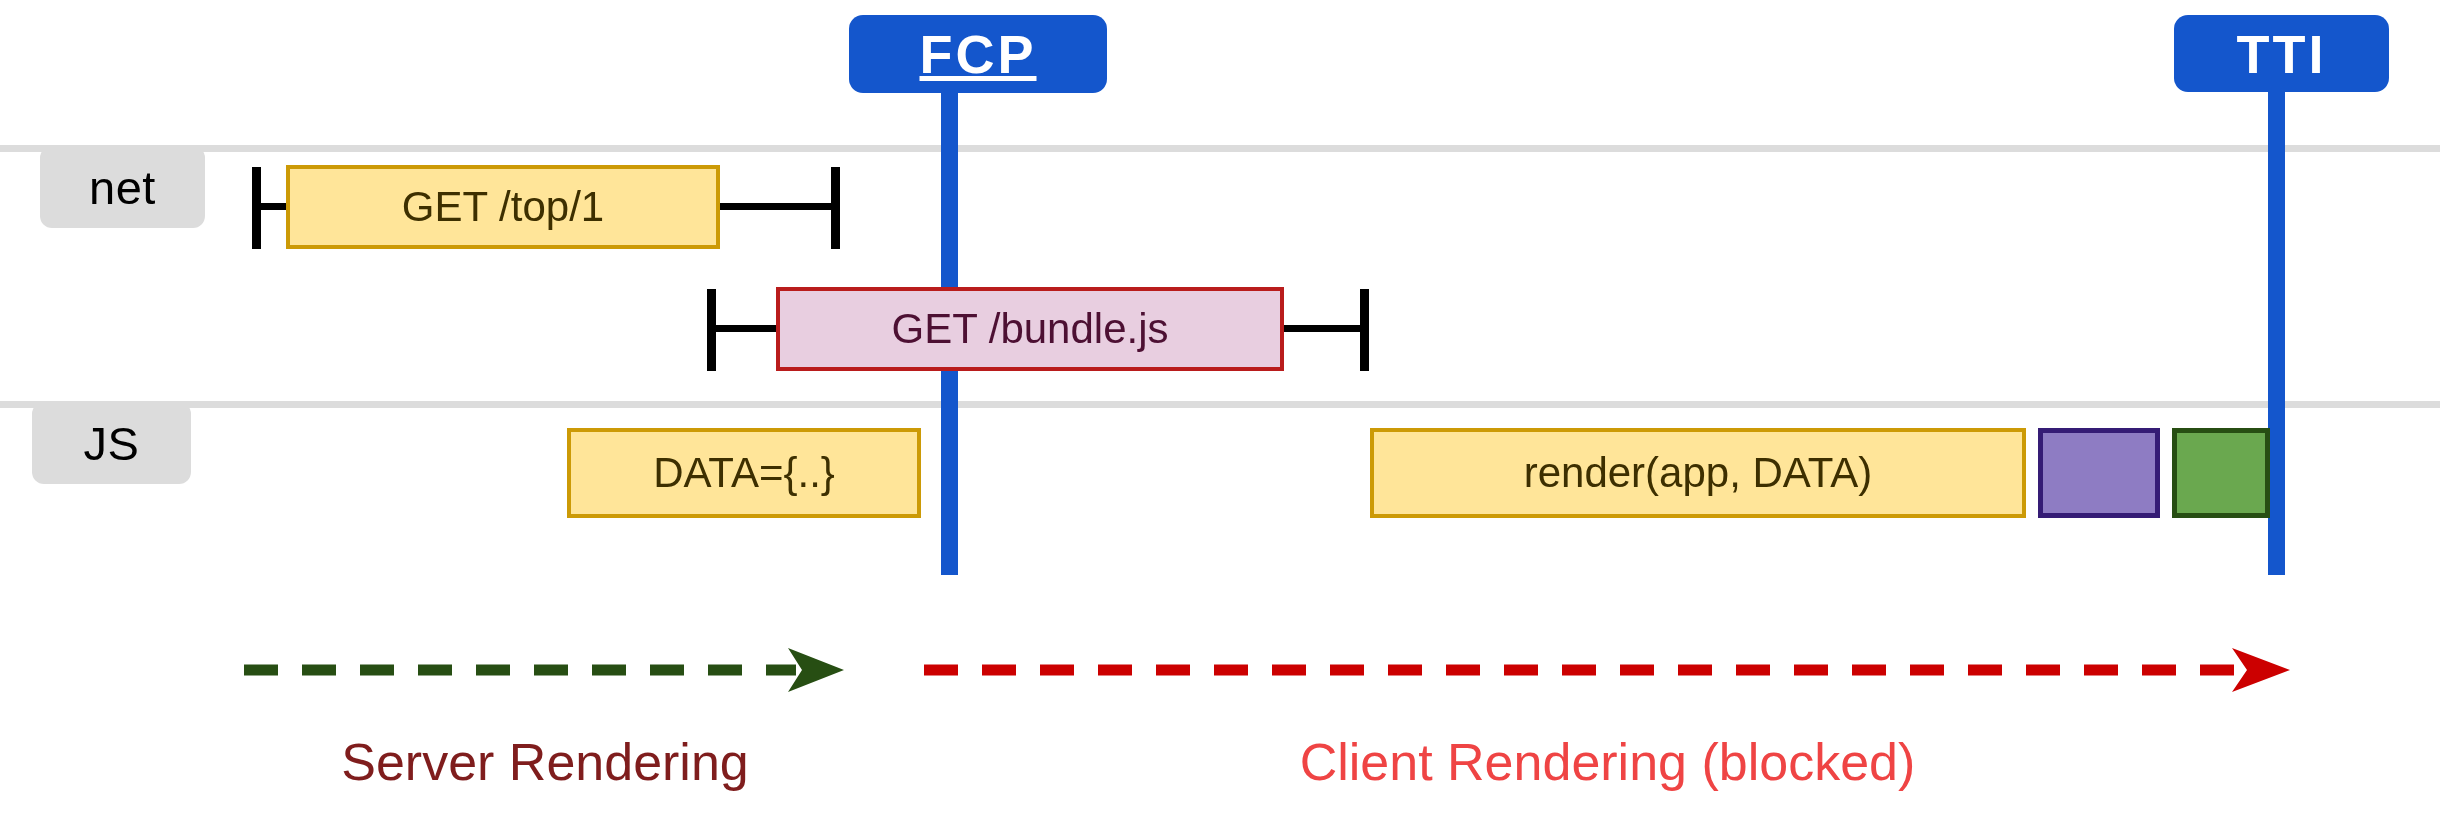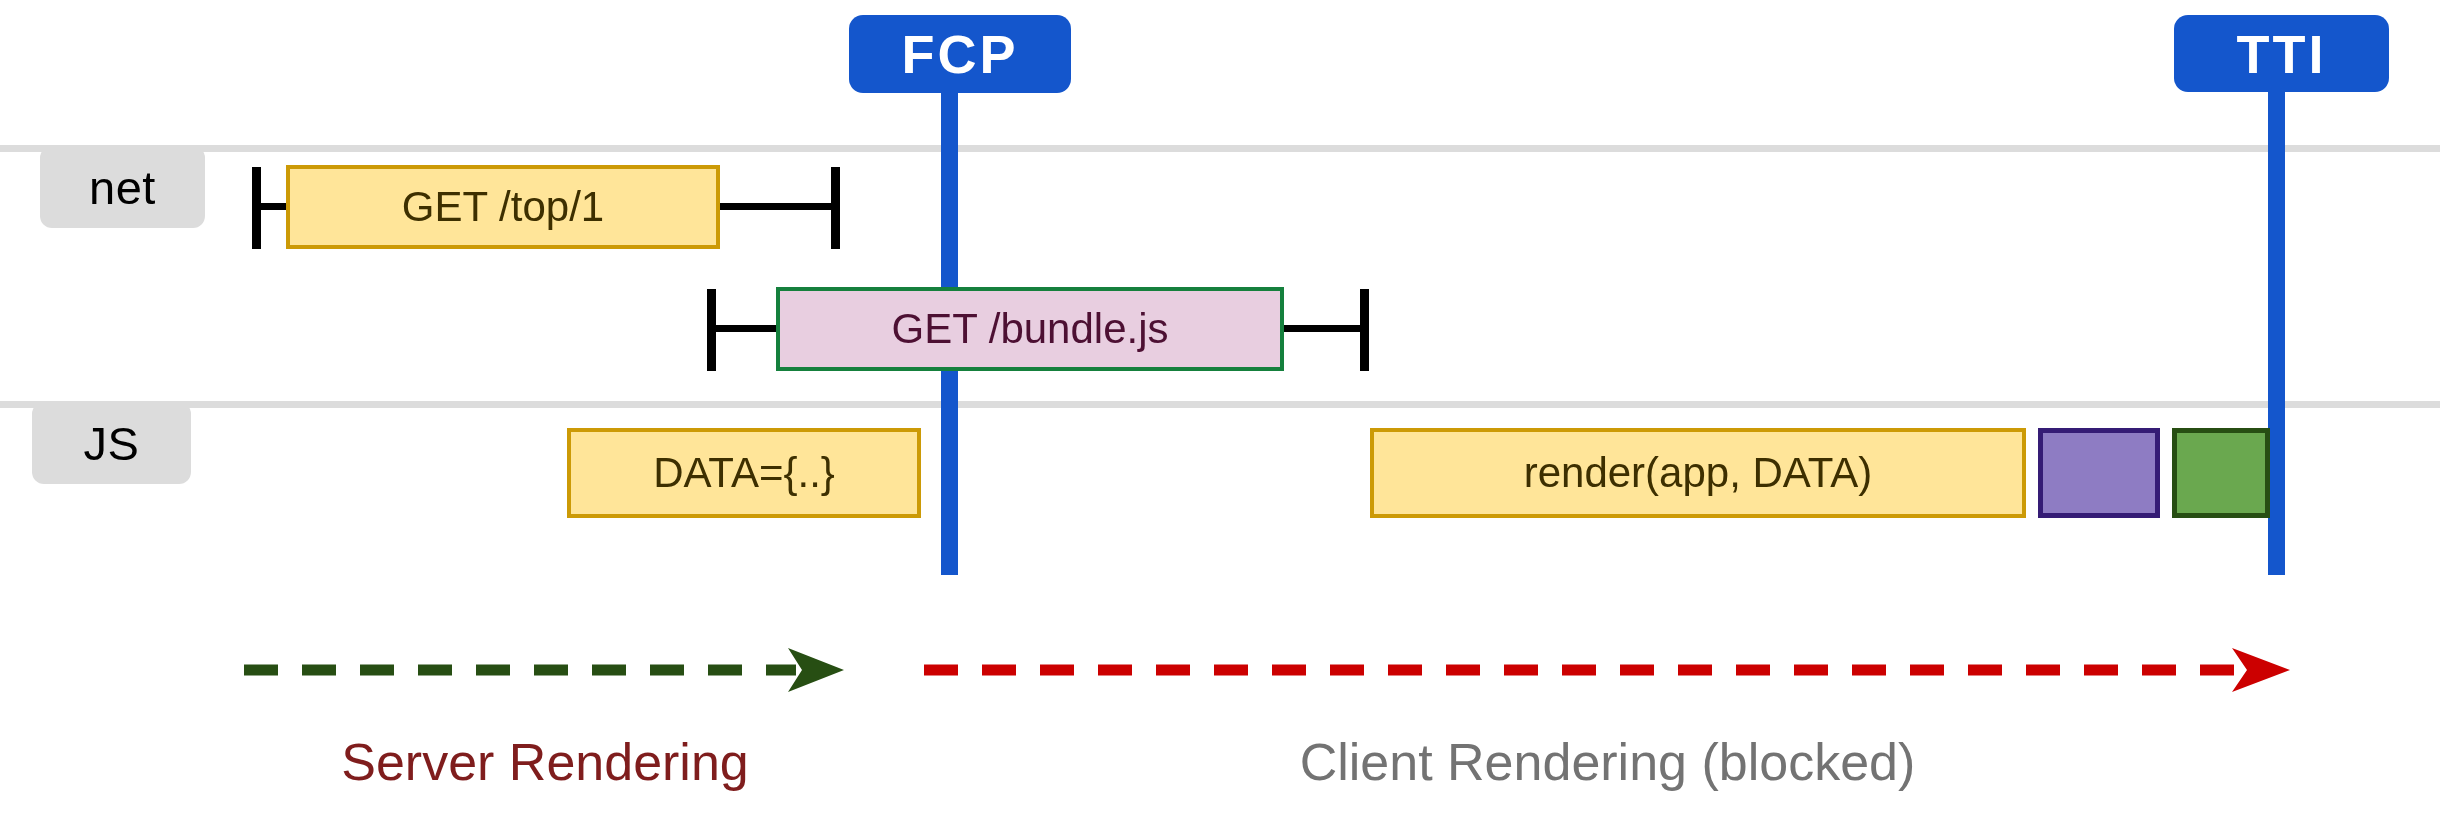--- a/index.html
+++ b/index.html
@@ -61,21 +61,21 @@
     align-items: center;
     justify-content: center;
     background: #1456cc;
     border-radius: 14px;
     color: #ffffff;
     font-size: 54px;
     font-weight: bold;
     letter-spacing: 3px;
     line-height: 1;
   }
-  #marker-badge-fcp { left: 849px;  top: 15px; width: 222px; height: 78px; }
+  #marker-badge-fcp { left: 849px;  top: 15px; width: 258px; height: 78px; text-decoration: underline; }
   #marker-line-fcp  { left: 941px;  top: 85px; height: 490px; }
   #marker-badge-tti { left: 2174px; top: 15px; width: 215px; height: 77px; }
   #marker-line-tti  { left: 2268px; top: 85px; height: 490px; }
 
   
   .bar {
     position: absolute;
     display: flex;
     align-items: center;
     justify-content: center;
@@ -84,21 +84,21 @@
     line-height: 1;
     white-space: nowrap;
   }
   .bar-yellow {
     background: #ffe599;
     border: 4px solid #cc9a06;
     color: #3d2f00;
   }
   .bar-pink {
     background: #e8cee0;
-    border: 4px solid #15803d;
+    border: 4px solid #b91c1c;
     color: #4d1033;
   }
   .bar-purple { background: #8e7cc3; border: 5px solid #351c75; }
   .bar-green  { background: #6aa84f; border: 5px solid #274e13; }
 
   #bar-get-top     { left: 286px;  top: 165px; width: 434px; height: 84px; }
   #bar-get-bundle  { left: 776px;  top: 287px; width: 508px; height: 84px; }
   #bar-data        { left: 567px;  top: 428px; width: 354px; height: 90px; }
   #bar-render      { left: 1370px; top: 428px; width: 656px; height: 90px; }
   #bar-hydrate-1   { left: 2038px; top: 428px; width: 122px; height: 90px; }
@@ -131,21 +131,21 @@
   #phase-arrow-client { left: 920px; top: 640px; }
 
   .phase-label {
     position: absolute;
     text-align: center;
     font-size: 52px;
     line-height: 1;
     white-space: nowrap;
   }
   #phase-label-server { left: 240px; top: 736px; width: 610px; color: #7f1d1d; }
-  #phase-label-client { left: 920px; top: 736px; width: 1375px; color: #737373; }
+  #phase-label-client { left: 920px; top: 736px; width: 1375px; color: #ef4444; }
 </style>
 </head>
 <body>
 
 <div id="diagram">
 
   <div class="lane-rule" id="lane-rule-net"></div>
   <div class="lane-rule" id="lane-rule-js"></div>
 
   <div class="lane-chip" id="lane-chip-net">net</div>

